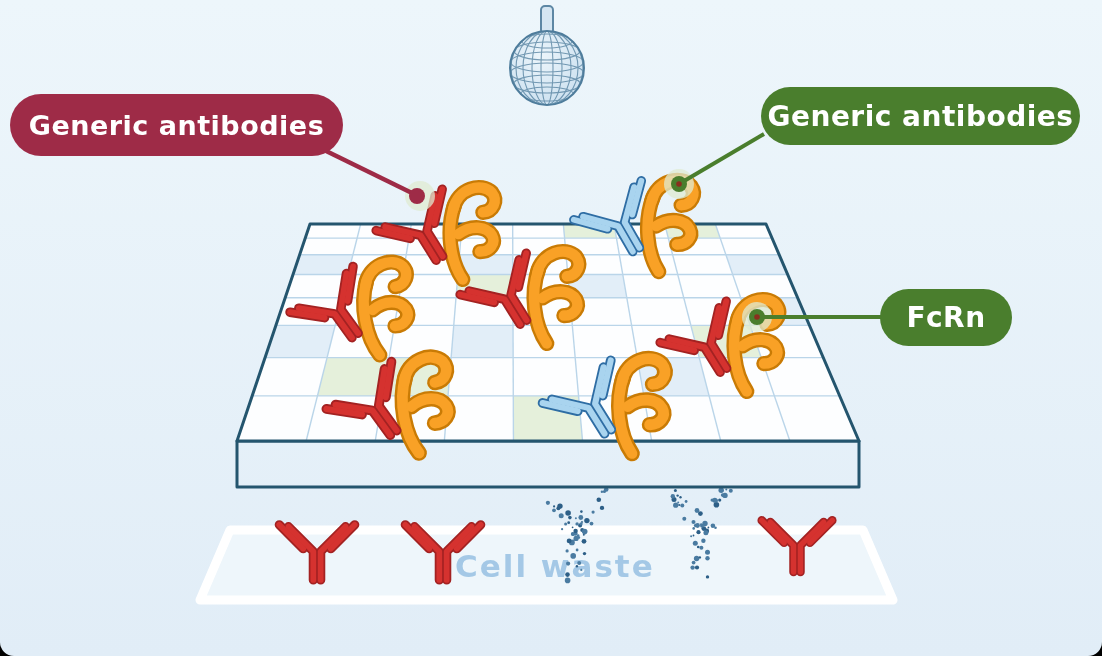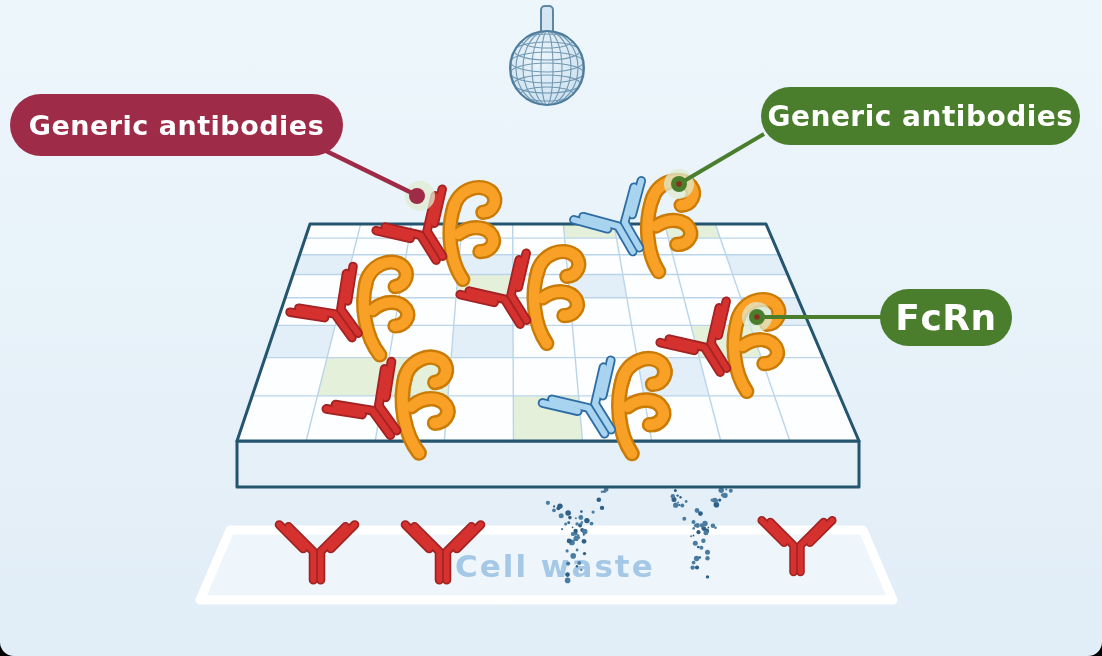--- a/index.html
+++ b/index.html
@@ -10,21 +10,21 @@
     font-family:"DejaVu Sans","Liberation Sans",sans-serif;
   }
   svg#scene{position:absolute;left:0;top:0;}
   .pill{
     position:absolute;display:flex;align-items:center;justify-content:center;
     border-radius:999px;color:var(--label-text,#fff);font-weight:700;white-space:nowrap;
     z-index:5;letter-spacing:.5px;
   }
   #pill-harmful{left:10px;top:94px;width:333px;height:62px;font-size:27px;background:var(--label-harmful-bg,#9E2B47);}
   #pill-generic{left:761px;top:87px;width:319px;height:58px;font-size:28px;background:var(--label-generic-bg,#4A7E2D);}
-  #pill-fcrn{left:880px;top:289px;width:132px;height:57px;font-size:36px;background:var(--label-fcrn-bg,#4A7E2D);}
+  #pill-fcrn{left:880px;top:289px;width:132px;height:57px;font-size:28px;background:var(--label-fcrn-bg,#4A7E2D);}
   .edge{stroke:var(--platform-edge,#24556E);stroke-width:3;fill:none;stroke-linejoin:round;}
   .cell-waste-text{
     font-family:"DejaVu Sans","Liberation Sans",sans-serif;font-weight:700;
     letter-spacing:2px;opacity:.9;
   }
 </style>
 </head>
 <body>
 
 <div class="canvas">

